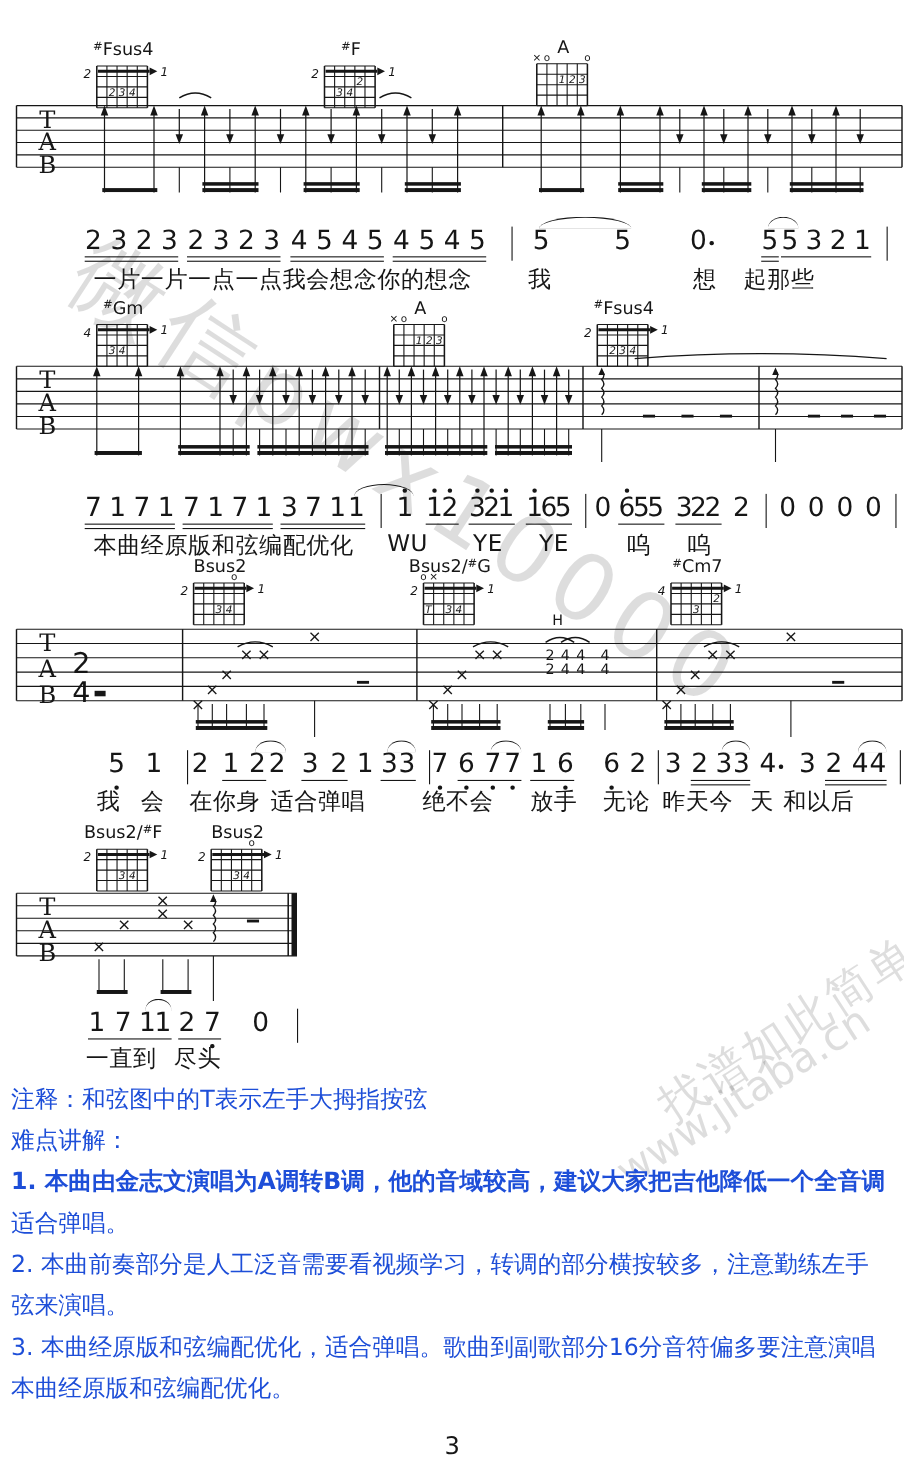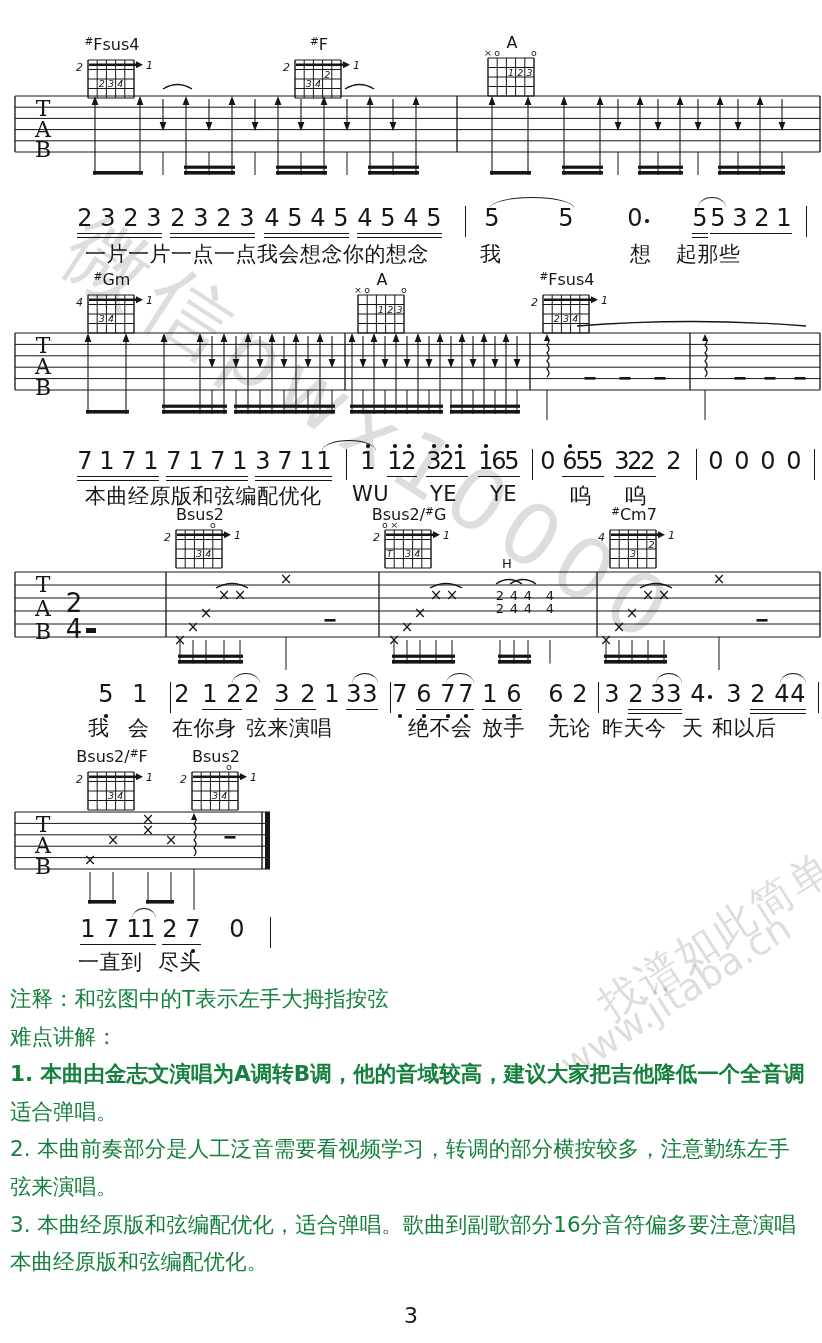--- a/index.html
+++ b/index.html
@@ -12,21 +12,21 @@
   #wm-site-url{position:absolute;left:552px;top:1050px;font-size:38px;
         color:#000;opacity:.13;transform:rotate(-33deg);transform-origin:0 0;white-space:nowrap;z-index:0;}
   #notation{position:absolute;left:0;top:0;z-index:1;}
   .note{position:absolute;transform:translateX(-50%);font-size:24px;line-height:26px;color:#161616;z-index:2;}
   .mbar{position:absolute;width:1.4px;height:31px;background:#161616;z-index:2;}
   .uline{position:absolute;height:1.5px;background:#161616;z-index:2;}
   .slur{position:absolute;height:10px;border-top:1.7px solid #161616;
         border-radius:50% 50% 0 0 / 100% 100% 0 0;z-index:2;}
   .dot{position:absolute;width:3.6px;height:3.6px;border-radius:50%;background:#161616;z-index:2;}
   .lyr{position:absolute;font-size:21px;letter-spacing:0.5px;white-space:nowrap;color:#161616;z-index:2;}
-  .ann{position:absolute;left:10px;font-size:21.5px;white-space:nowrap;color:#15803d;z-index:2;}
+  .ann{position:absolute;left:10px;font-size:21.5px;white-space:nowrap;color:#1d4ed8;z-index:2;}
   #page-num{position:absolute;left:0;top:1303px;width:822px;text-align:center;
         font-size:22px;color:#161616;z-index:2;}
 </style>
 </head>
 <body>
 
 <div id="page">
   <div id="wm-wechat">微信pwx10000</div>
   <div id="wm-site-name">找谱如此简单</div>
   <div id="wm-site-url">www.jitaba.cn</div>
@@ -742,22 +742,22 @@
         <div class="uline" style="left: 750px; width: 56px; top: 708.5px;"></div>
         <div class="uline" style="left: 750px; width: 56px; top: 712.5px;"></div>
         <div class="slur" style="left: 232px; width: 28px; top: 673px;"></div>
         <div class="slur" style="left: 352px; width: 26px; top: 673px;"></div>
         <div class="slur" style="left: 446px; width: 28px; top: 673px;"></div>
         <div class="slur" style="left: 656px; width: 26px; top: 673px;"></div>
         <div class="slur" style="left: 780px; width: 26px; top: 673px;"></div>
         <div class="lyr" style="left: 88px; top: 714px;">我</div>
         <div class="lyr" style="left: 128px; top: 714px;">会</div>
         <div class="lyr" style="left: 172px; top: 714px;">在你身</div>
-        <div class="lyr" style="left: 246px; top: 714px;">弦来演唱</div>
-        <div class="lyr" style="left: 408px; top: 714px;">绝不会</div>
+        <div class="lyr" style="left: 246px; top: 714px;">适合弹唱</div>
+        <div class="lyr" style="left: 384px; top: 714px;">绝不会</div>
         <div class="lyr" style="left: 482px; top: 714px;">放手</div>
         <div class="lyr" style="left: 548px; top: 714px;">无论</div>
         <div class="lyr" style="left: 602px; top: 714px;">昨天今</div>
         <div class="lyr" style="left: 682px; top: 714px;">天</div>
         <div class="lyr" style="left: 712px; top: 714px;">和以后</div>
       </div>
       <div class="">
         <div class="note" style="left: 88px; top: 916px;">1</div>
         <div class="note" style="left: 112px; top: 916px;">7</div>
         <div class="note" style="left: 134px; top: 916px;">1</div>

